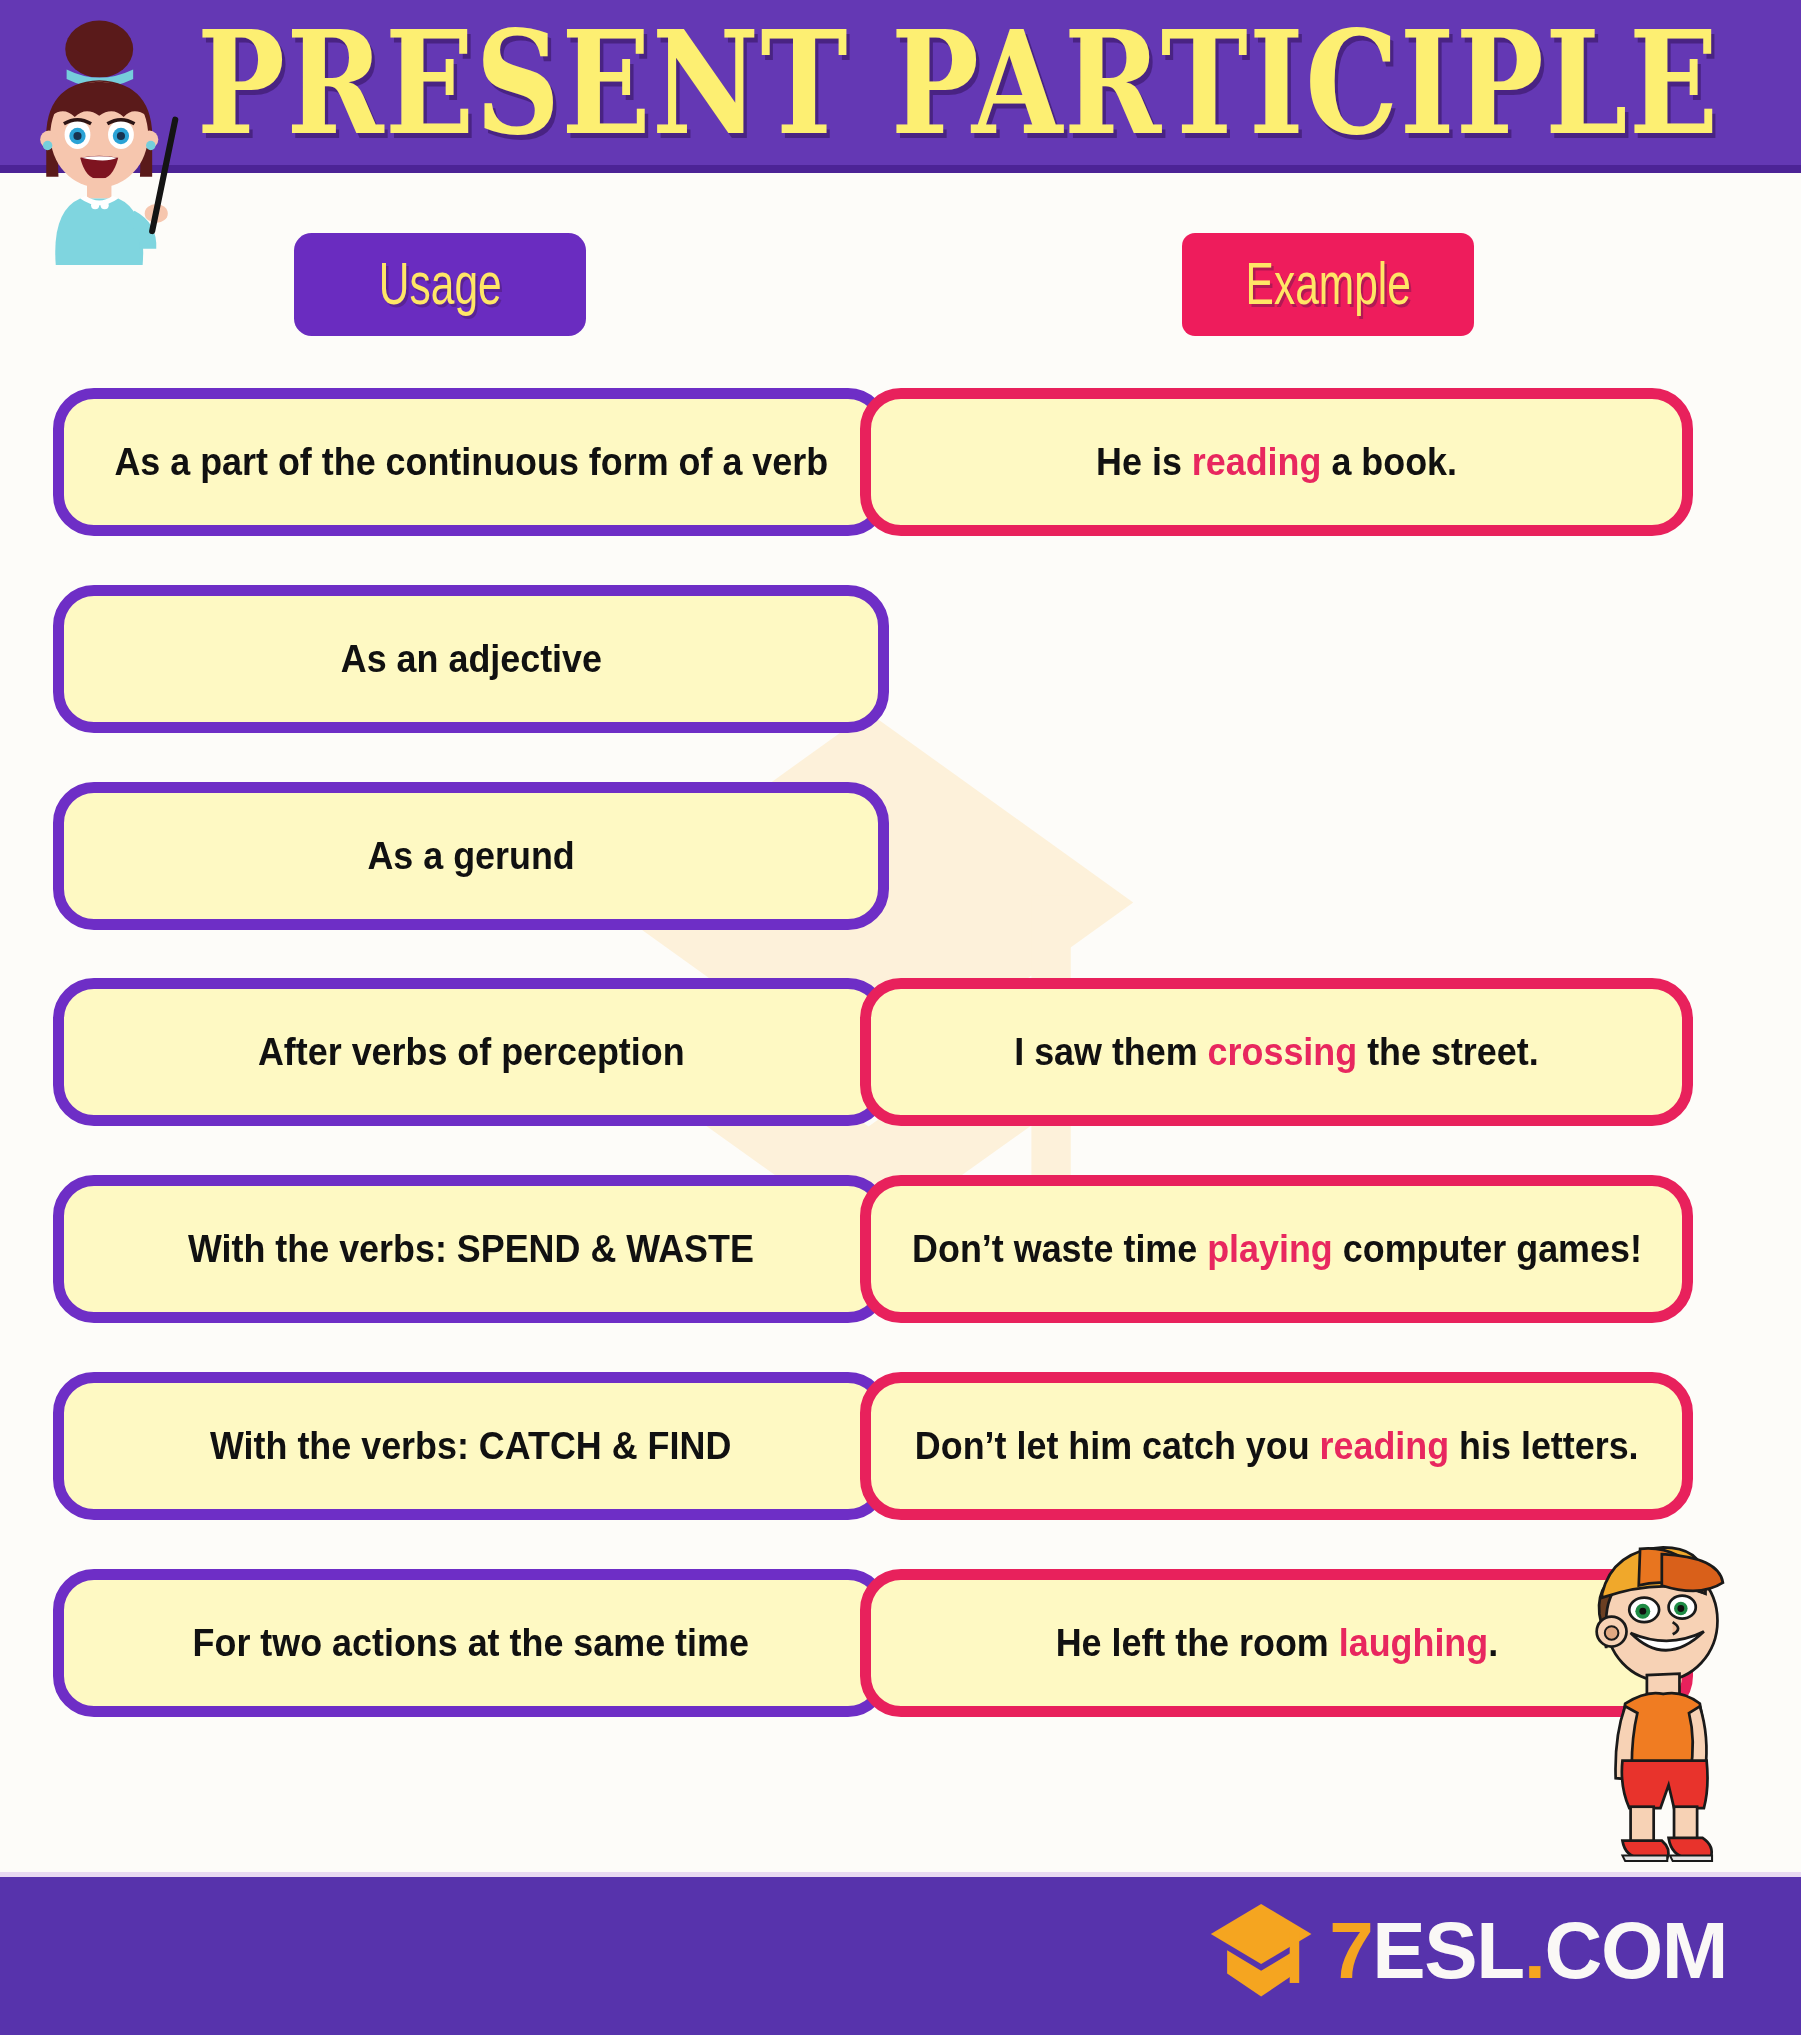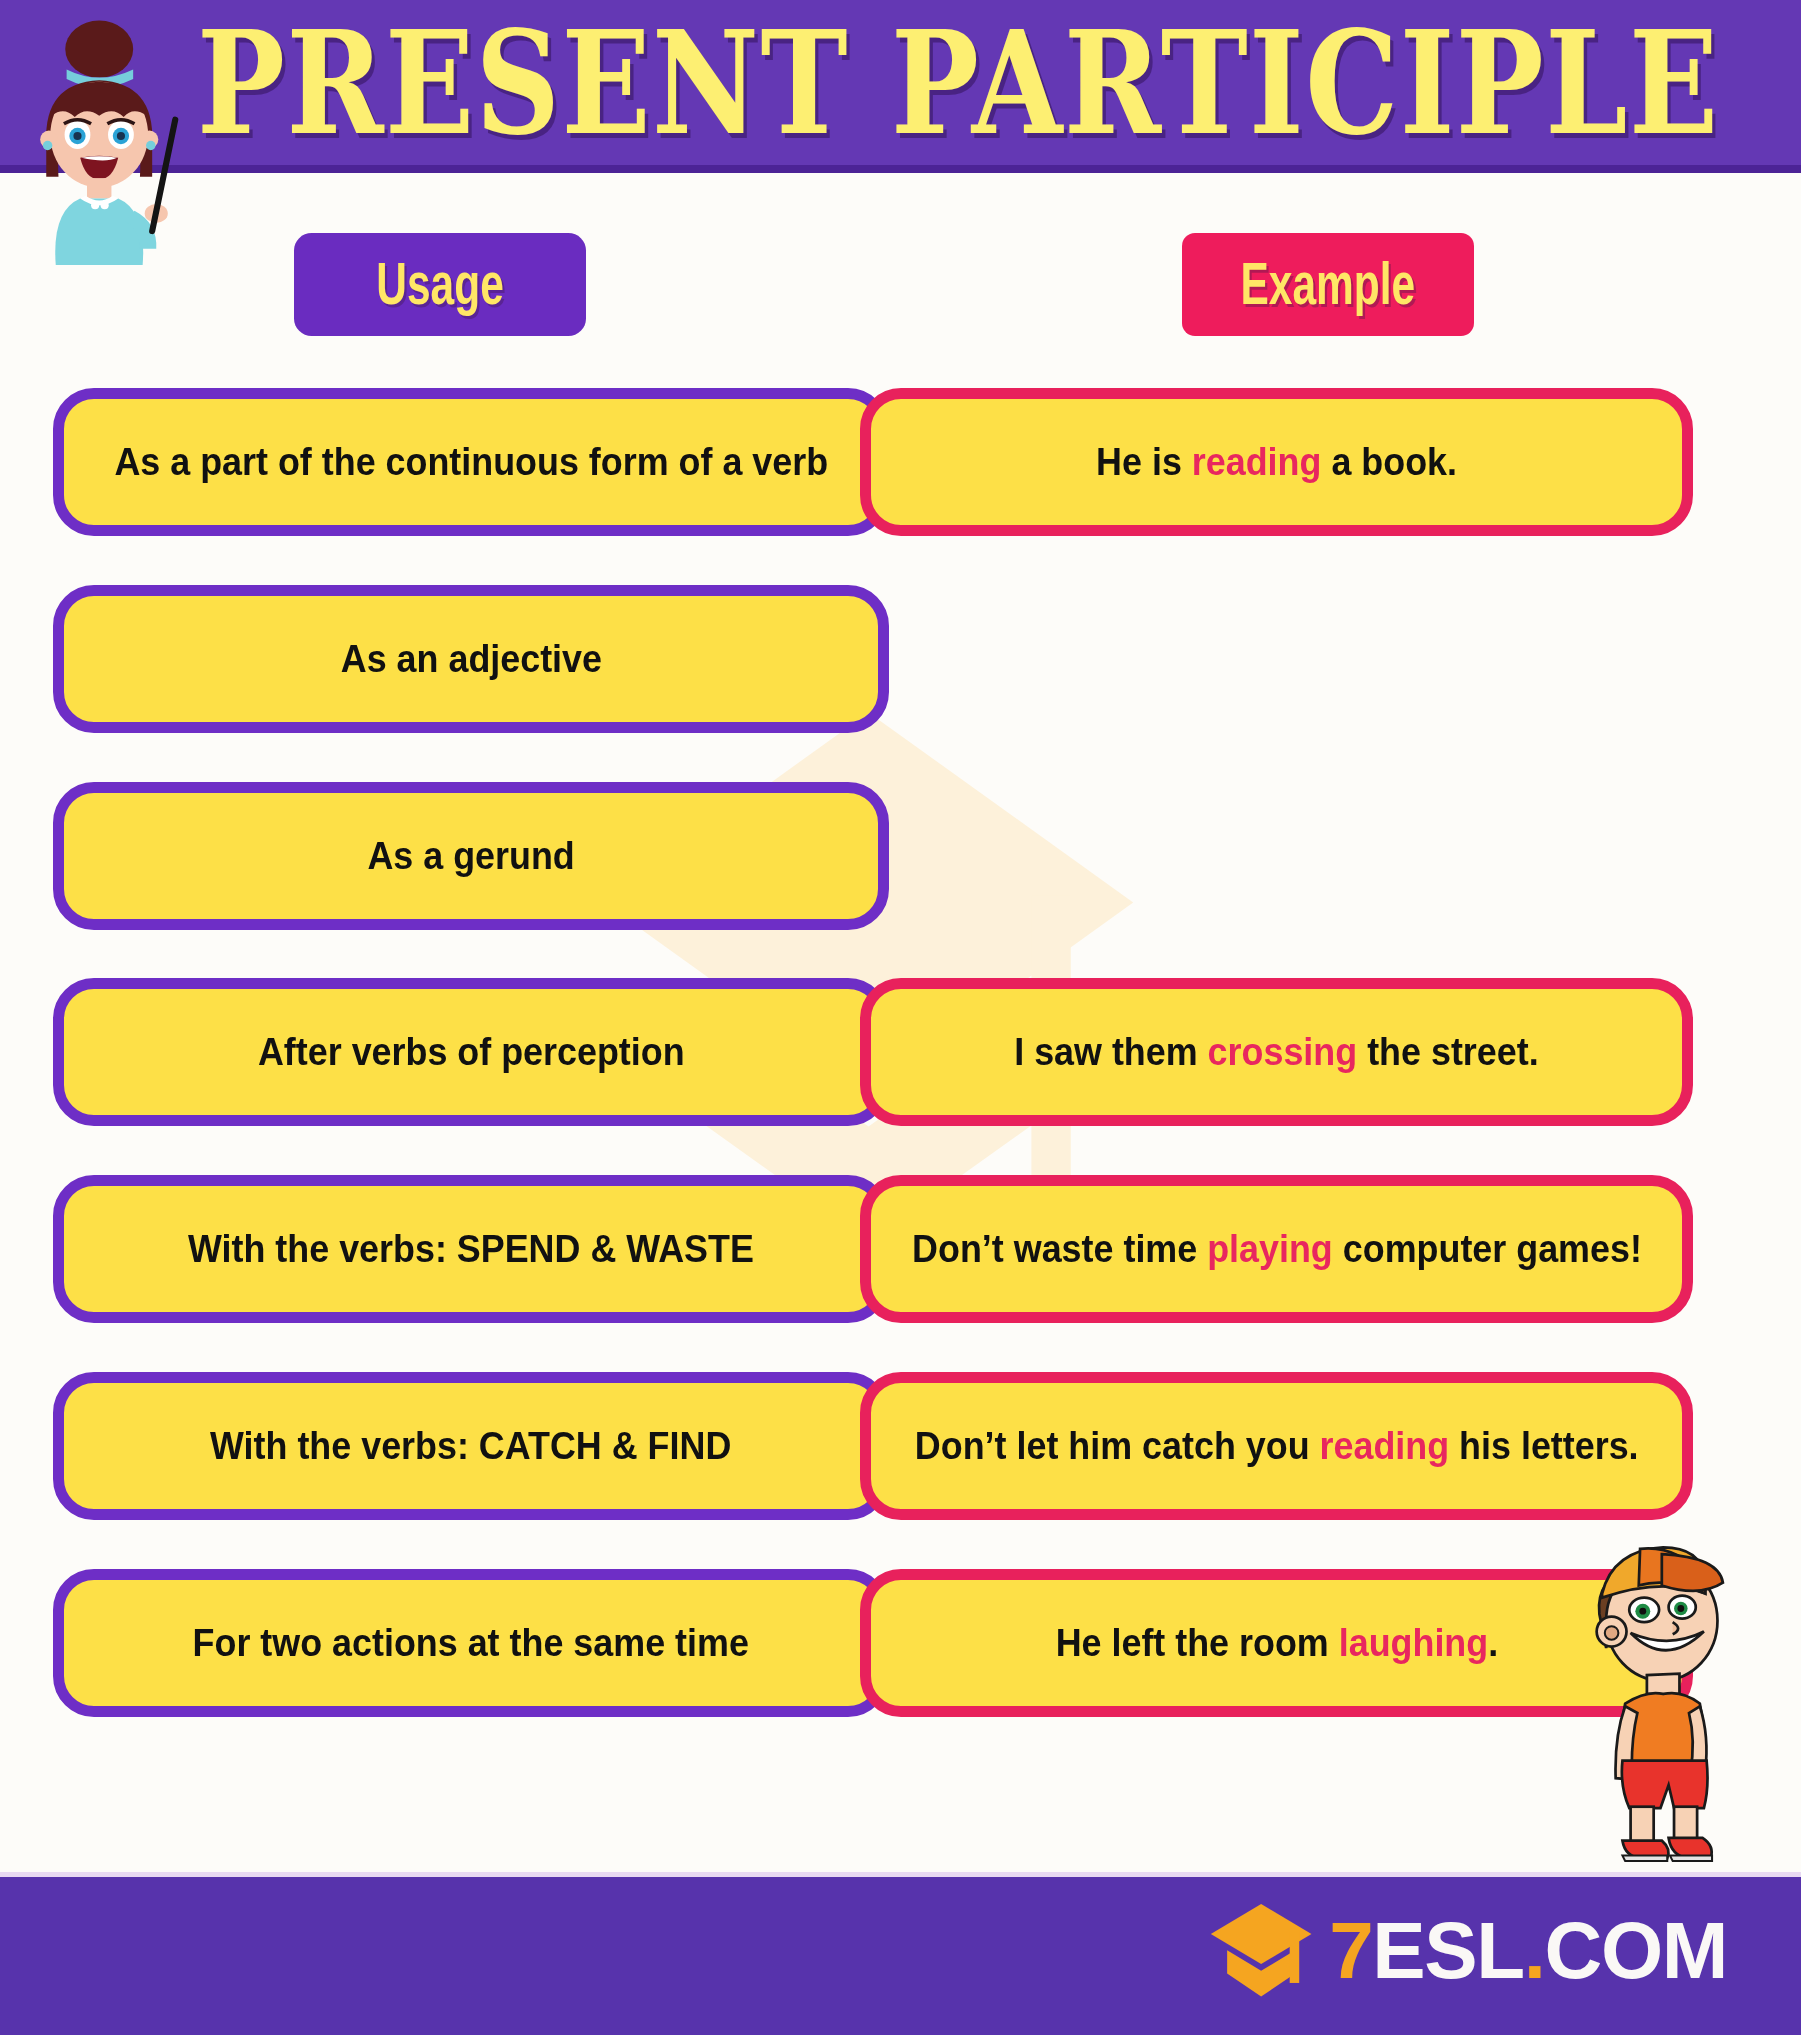--- a/index.html
+++ b/index.html
@@ -72,21 +72,21 @@
     height: 611px;
     z-index: 0;
     opacity: 1;
   }
 
   
   .badge {
     position: absolute;
     border-radius: 17.6px;
     text-align: center;
-    font-weight: bold;
+    font-weight: normal;
     font-size: 50px;
     color: #FFE666;
     text-shadow: 2.7px 2.7px 0 rgba(60,20,70,0.35);
     z-index: 4;
     font-family: "Liberation Sans", sans-serif;
   }
   #badge-usage {
     left: 294px;
     top: 233px;
     width: 292px;
@@ -114,21 +114,21 @@
     left: 0;
     width: 1802px;
     height: 148px;
     z-index: 2;
   }
   .pill {
     position: absolute;
     top: 0;
     height: 148px;
     box-sizing: border-box;
-    background: #fde047;
+    background: #fef9c3;
     border-radius: 41px;
     display: flex;
     align-items: center;
     justify-content: center;
     text-align: center;
   }
   .pill-usage {
     left: 53px;
     width: 836px;
     border: 11.5px solid #6E2EC6;

